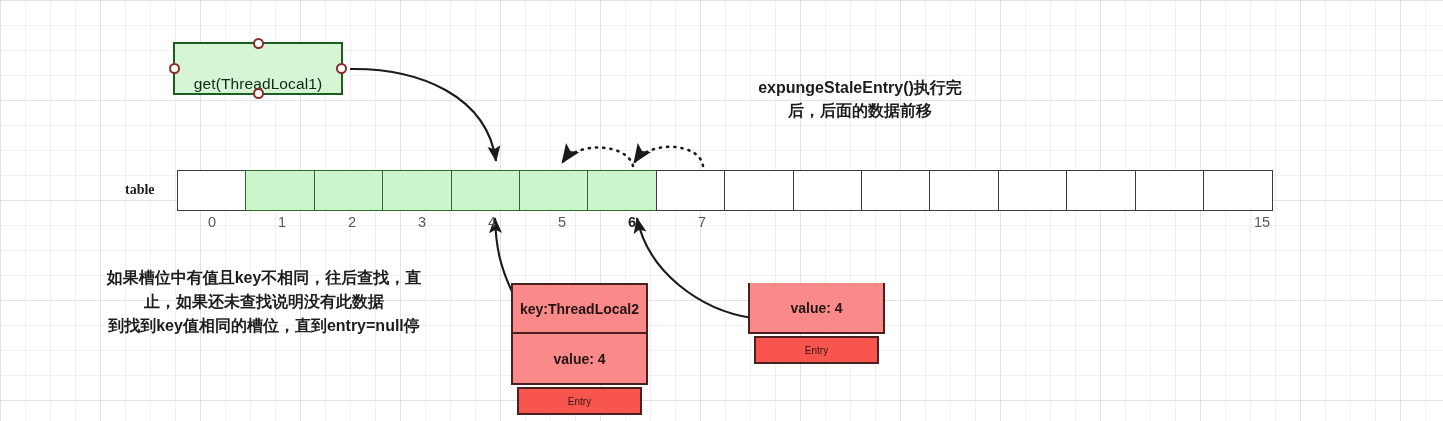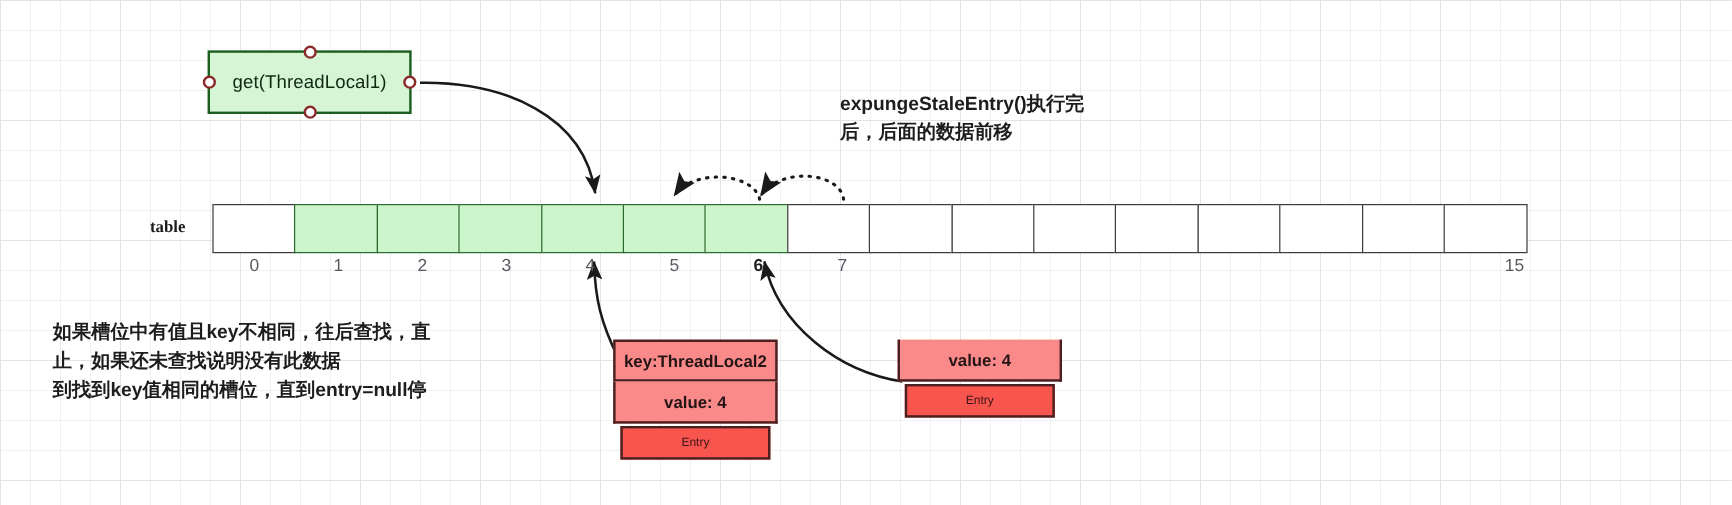--- a/index.html
+++ b/index.html
@@ -40,21 +40,21 @@
   #get-node {
     position: absolute;
     left: 173px;
     top: 42px;
     width: 170px;
     height: 53px;
     background: #d5f5d5;
     border: 2px solid #1b5e20;
     box-sizing: border-box;
     display: flex;
-    align-items: center;
+    align-items: flex-end;
     justify-content: center;
   }
   #get-node .label {
     font-size: 15.5px;
     color: #102a10;
     letter-spacing: .1px;
     white-space: nowrap;
   }
   .handle {
     position: absolute;
@@ -69,20 +69,21 @@
   .handle.bottom { left: 50%;  bottom: -6px; margin-left: -5.5px; }
   .handle.left   { top: 50%;   left: -6px;  margin-top: -5.5px; }
   .handle.right  { top: 50%;   right: -6px; margin-top: -5.5px; }
 
   
   #heading {
     position: absolute;
     left: 700px;
     top: 76px;
     width: 320px;
+    text-align: center;
     font-size: 16px;
     font-weight: bold;
     line-height: 1.45;
     color: #1d1d1d;
   }
 
   
   #table-label {
     position: absolute;
     left: 125px;
@@ -128,34 +129,34 @@
     font-weight: bold;
     color: #1d1d1d;
   }
 
   
   #note {
     position: absolute;
     left: 44px;
     top: 266px;
     width: 440px;
-    text-align: left;
+    text-align: center;
     font-size: 16px;
     font-weight: bold;
     line-height: 1.5;
     color: #1d1d1d;
   }
 
   
   .entry-group { position: absolute; }
   .entry-row {
     box-sizing: border-box;
     border: 2px solid #4a2020;
     background: #fa8a8a;
-    height: 35px;
+    height: 51px;
     display: flex;
     align-items: center;
     justify-content: center;
     font-size: 14px;
     color: #241414;
   }
   .entry-row.key { font-weight: bold; }
   .entry-row.key.muted { font-weight: normal; color: #5a4444; }
   .entry-row.value { font-weight: bold; border-top: none; }
   .entry-foot {

